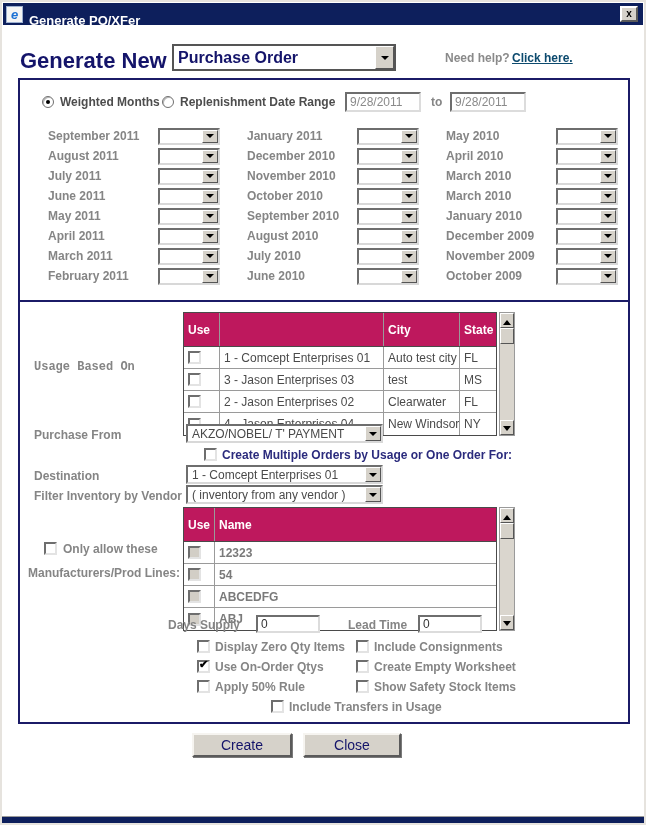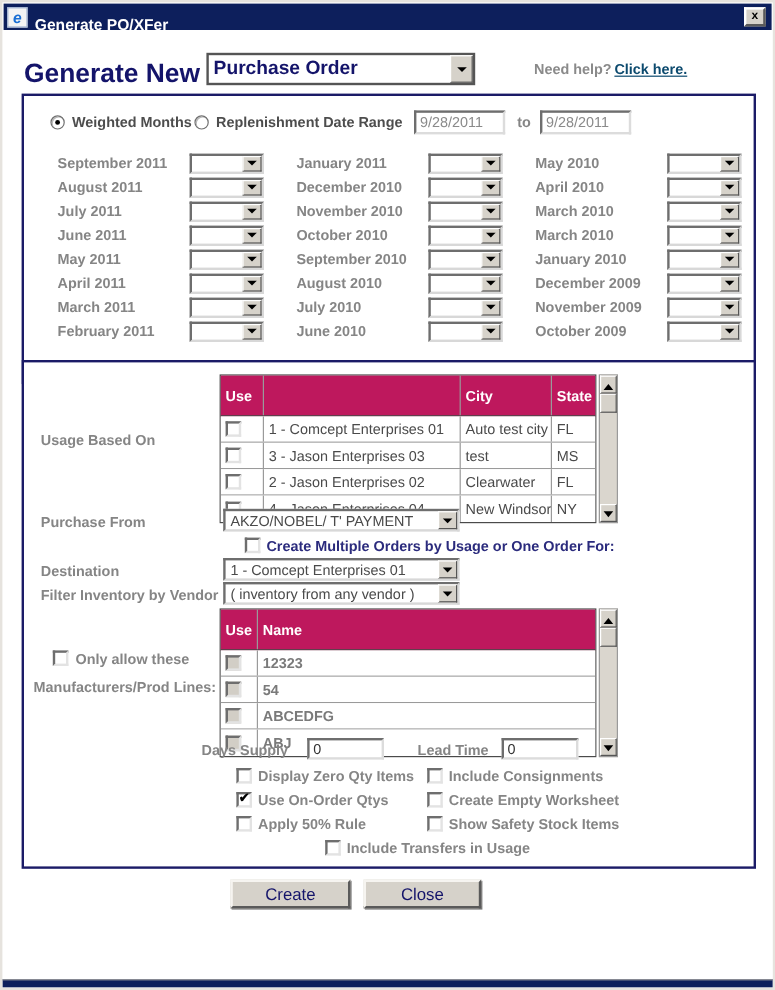--- a/index.html
+++ b/index.html
@@ -292,21 +292,21 @@
           <span class="combo">
             <span class="val"></span>
             <span class="combo-btn"></span>
           </span>
         </div>
     </div>
   </div>
 
   <div class="panel panel2">
 
-    <span class="lbl-gray abs" style="left:14px; top:58px;">Usage Based On</span>
+    <span class="lbl-gray abs" style="left:14px; top:58px;font-family:Liberation Mono, monospace;">Usage Based On</span>
 
     <div class="tbl-wrap" style="left:163px; top:10px; width:332px;">
       <div class="tbl">
         <div class="tr th-row">
           <span class="td c-use">Use</span>
           <span class="td c-name"></span>
           <span class="td c-city">City</span>
           <span class="td c-state">State</span>
         </div>
         <div class="tr">

